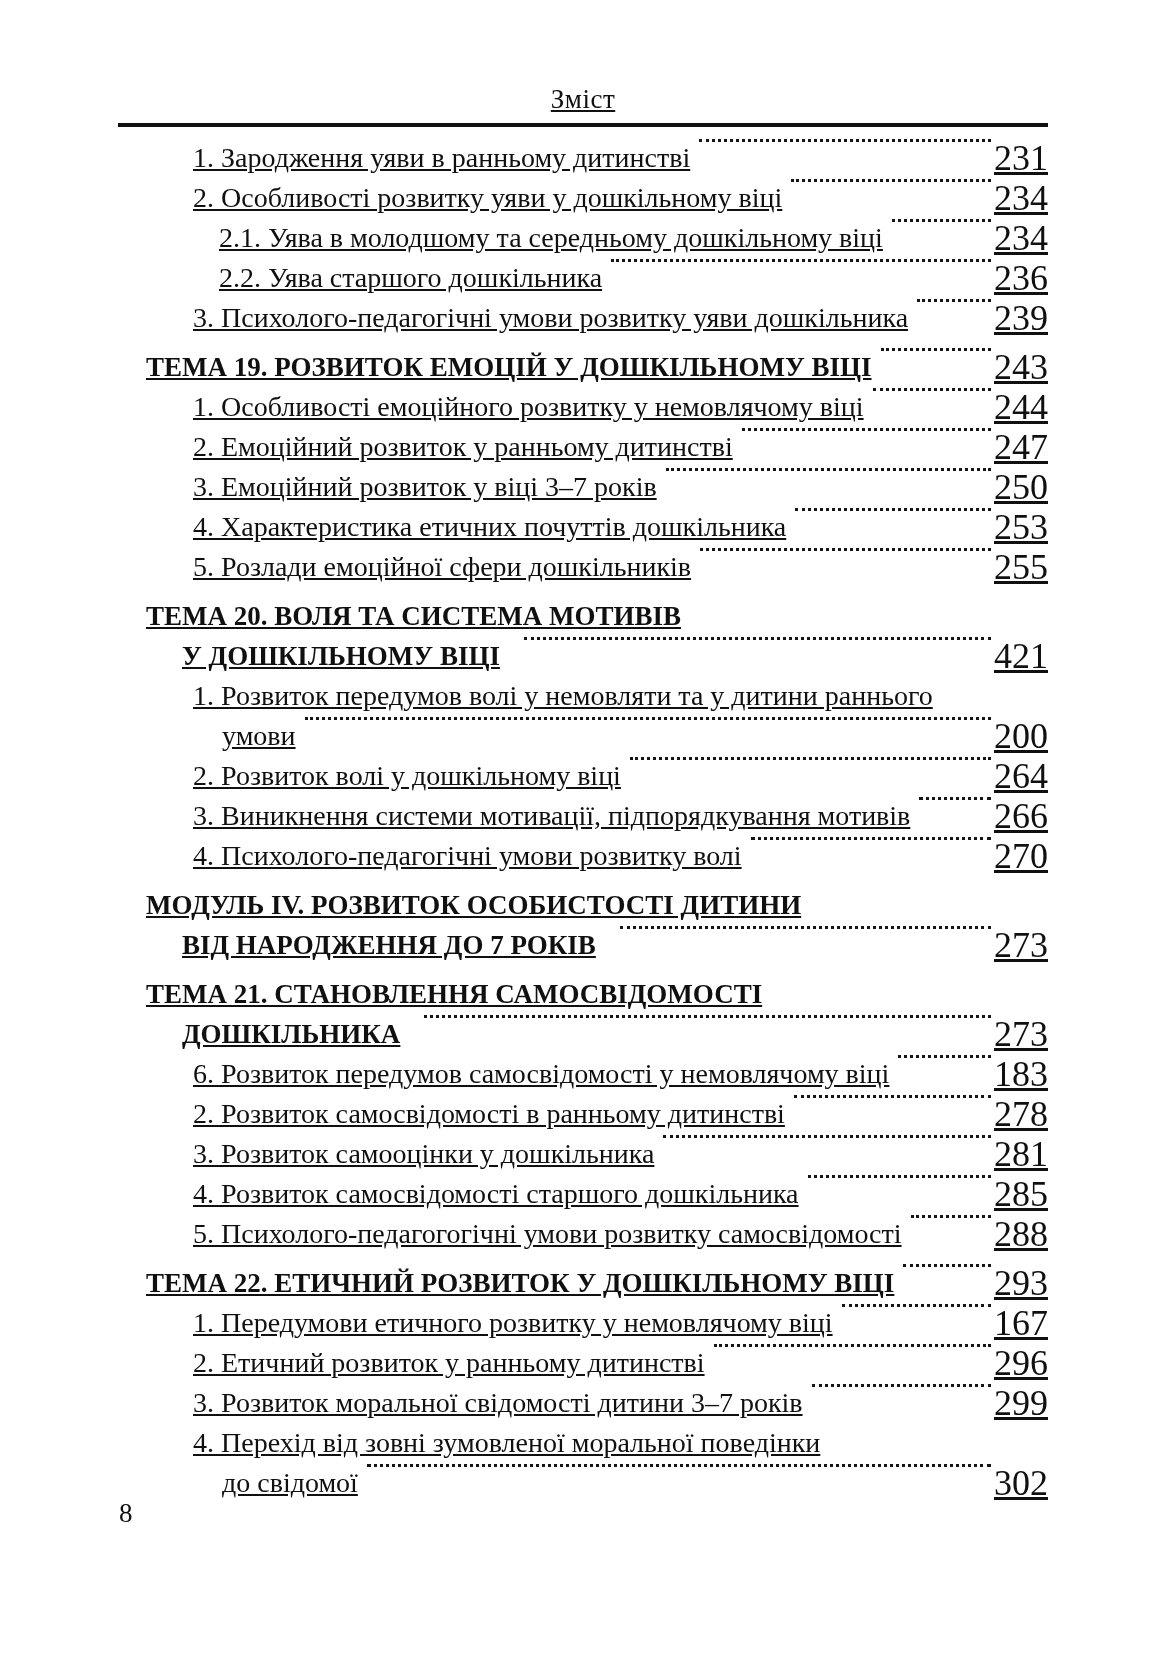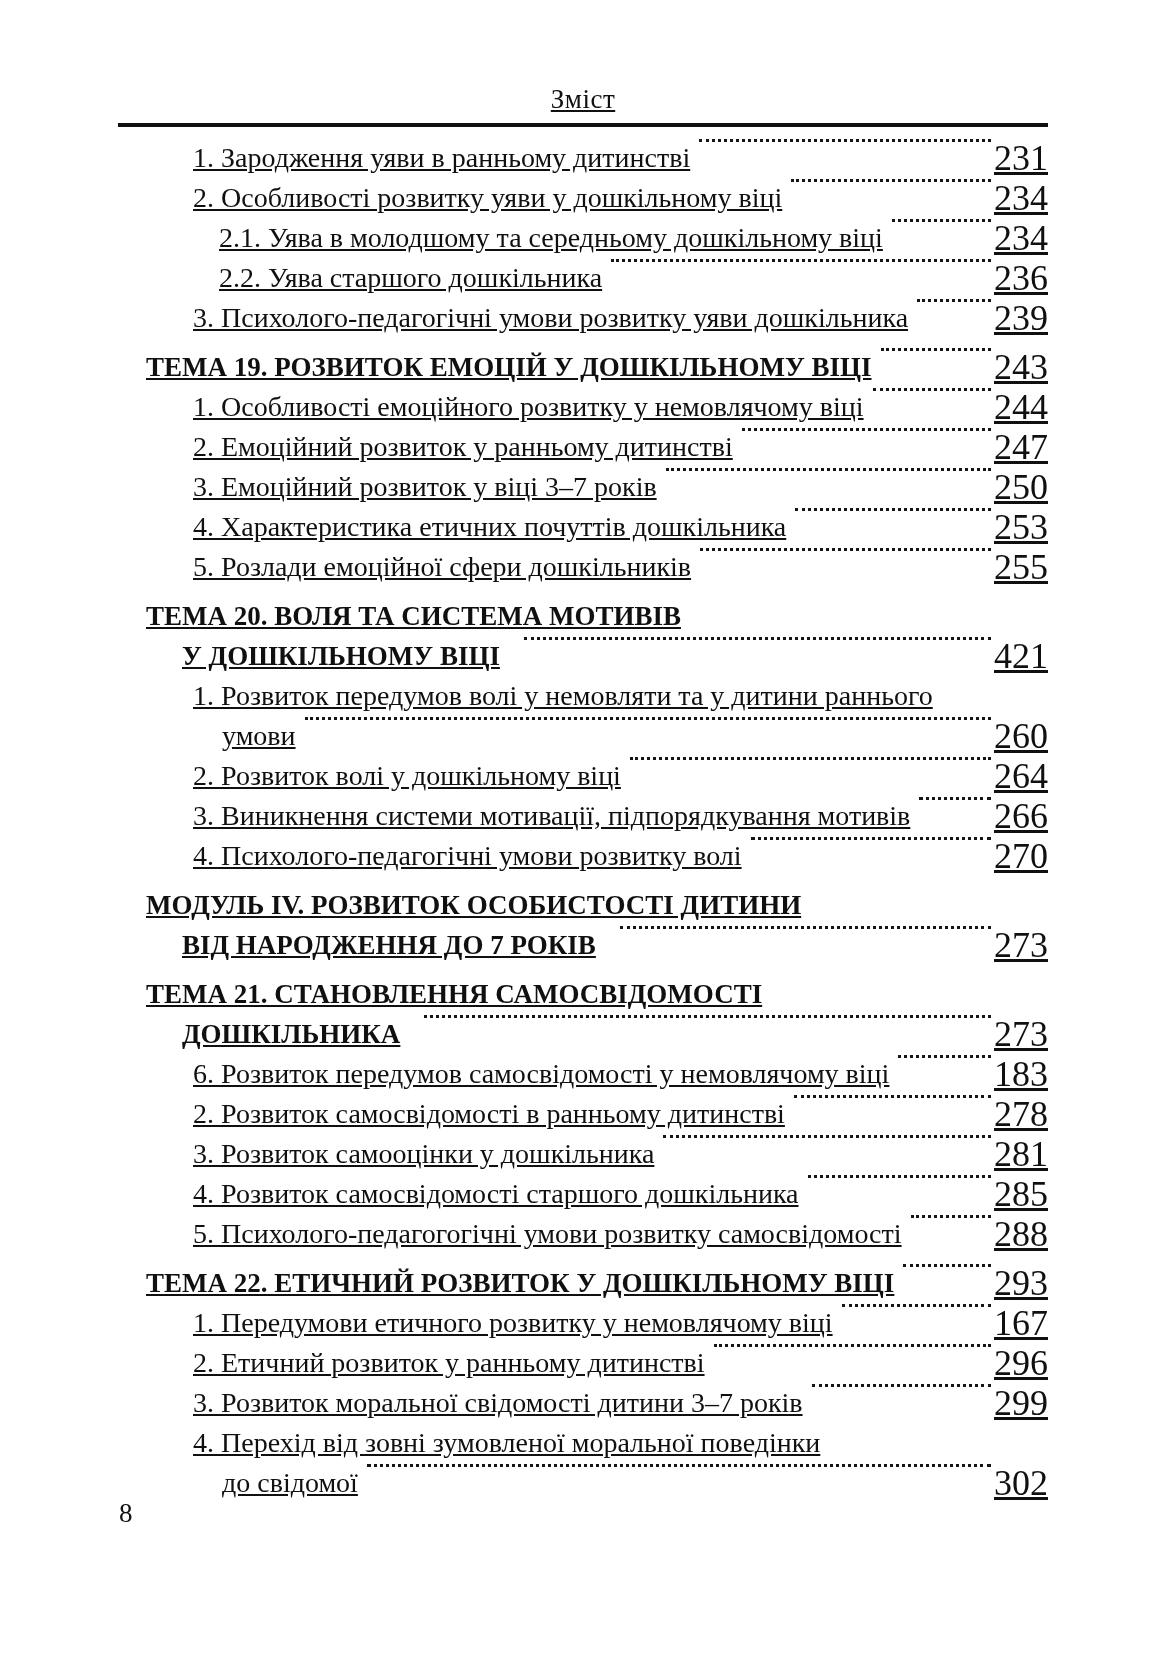--- a/index.html
+++ b/index.html
@@ -143,21 +143,21 @@
         <span class="txt">У ДОШКІЛЬНОМУ ВІЦІ</span>
         <span class="leader"></span>
         <span class="pg">421</span>
       </div>
       <div class="row item">
         <span class="txt">1. Розвиток передумов волі у немовляти та у дитини раннього</span>
       </div>
       <div class="row item-cont">
         <span class="txt">умови</span>
         <span class="leader"></span>
-        <span class="pg">260</span>
+        <span class="pg">200</span>
       </div>
       <div class="row item">
         <span class="txt">2. Розвиток волі у дошкільному віці</span>
         <span class="leader"></span>
         <span class="pg">264</span>
       </div>
       <div class="row item">
         <span class="txt">3. Виникнення системи мотивації, підпорядкування мотивів</span>
         <span class="leader"></span>
         <span class="pg">266</span>

